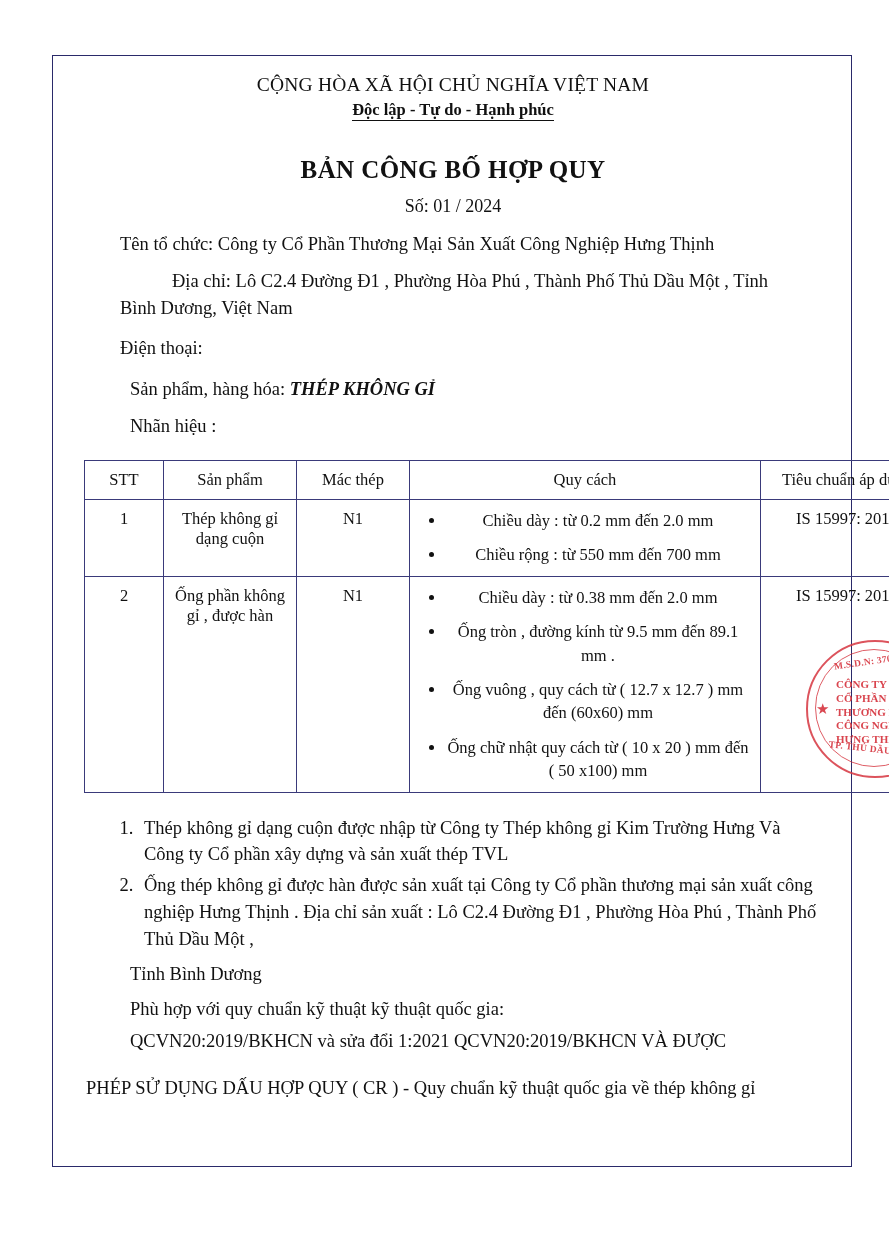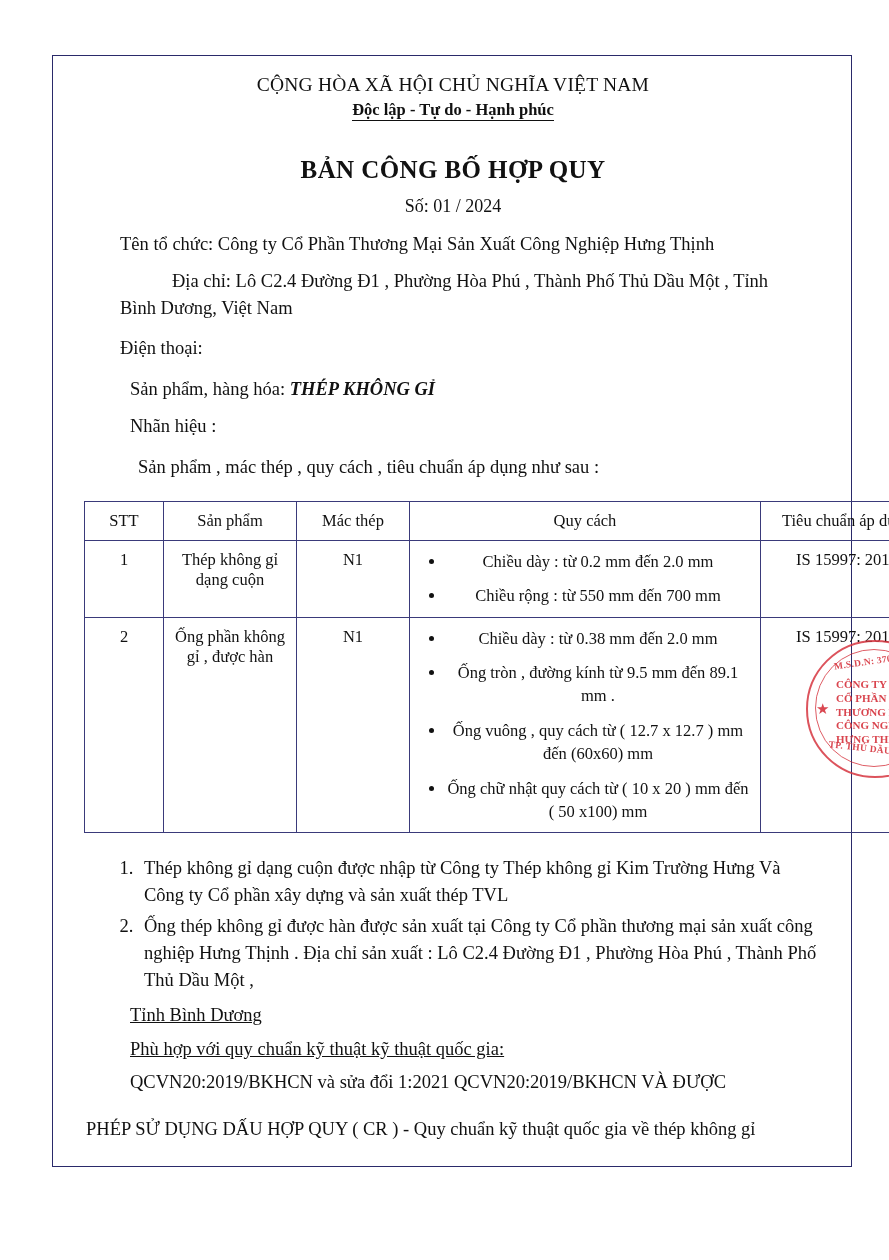--- a/index.html
+++ b/index.html
@@ -122,21 +122,21 @@
     line-height: 1.45;
   }
   ol.notes li {
     margin-bottom: 4px;
     padding-left: 6px;
   }
   .footer-block {
     font-size: 18.5px;
     line-height: 1.45;
   }
-  .foot-indent { padding-left: 44px; margin-top: 8px; text-decoration: underline; }
+  .foot-indent { padding-left: 44px; margin-top: 8px; }
   .foot-just { margin-top: 6px; text-align: justify; padding-left: 44px; }
   .foot-last { margin-top: 20px; text-align: justify; padding-left: 0px; }
 
   
   .seal {
     position: absolute;
     left: 806px;
     top: 640px;
     width: 140px;
     height: 140px;
@@ -206,21 +206,20 @@
     <div class="para indent1">Tên tổ chức: Công ty Cổ Phần Thương Mại Sản Xuất Công Nghiệp Hưng Thịnh</div>
     <div class="para indent1" style="margin-top:10px;text-align:center;">Địa chỉ: Lô C2.4 Đường Đ1 , Phường Hòa Phú , Thành Phố Thủ Dầu Một , Tỉnh</div>
     <div class="para" style="margin-top:0;padding-left:34px;">Bình Dương, Việt Nam</div>
     <div class="para indent1">Điện thoại:</div>
 
     <div class="para indent2">
       <span>Sản phẩm, hàng hóa:</span>
       <b>THÉP KHÔNG GỈ</b>
     </div>
     <div class="para indent2" style="margin-top:10px;">Nhãn hiệu :</div>
-    <div class="para indent3">Sản phẩm , mác thép , quy cách , tiêu chuẩn áp dụng như sau :</div>
 
     <table class="spec">
       <thead>
         <tr>
           <th class="col-stt">STT</th>
           <th class="col-prod">Sản phẩm</th>
           <th class="col-grade">Mác thép</th>
           <th class="col-spec">Quy cách</th>
           <th class="col-std">Tiêu chuẩn áp dụng</th>
         </tr>

